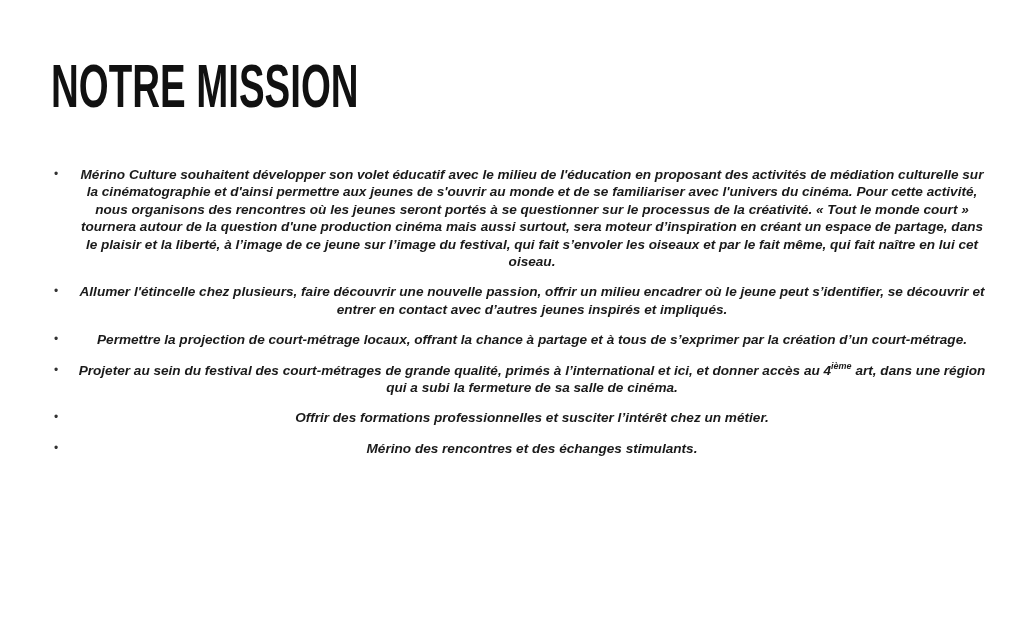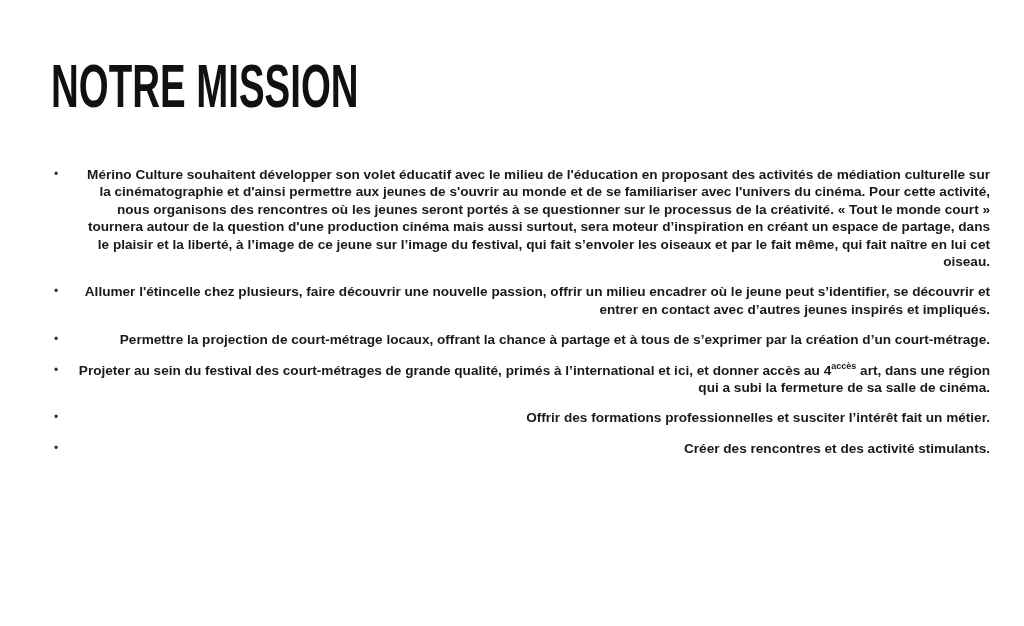--- a/index.html
+++ b/index.html
@@ -53,21 +53,22 @@
     text-align: left;
     padding-left: 2px;
     user-select: none;
   }
   .bullet-text {
     flex: 1 1 auto;
     font-size: 13.6px;
     line-height: 17.4px;
     font-weight: 600;
     color: #1a1a1a;
-    text-align: right;
+    text-align: center;
+    font-style: italic;
   }
   .bullet-text sup {
     font-size: 9px;
     line-height: 0;
     vertical-align: super;
   }
 </style>
 </head>
 <body>
 
@@ -87,27 +88,27 @@
       <span class="bullet-text">Allumer l'étincelle chez plusieurs, faire découvrir une nouvelle passion, offrir un milieu encadrer où le jeune peut s’identifier, se découvrir et entrer en contact avec d’autres jeunes inspirés et impliqués.</span>
     </div>
 
     <div class="bullet-row">
       <span class="bullet-marker">•</span>
       <span class="bullet-text">Permettre la projection de court-métrage locaux, offrant la chance à partage et à tous de s’exprimer par la création d’un court-métrage.</span>
     </div>
 
     <div class="bullet-row">
       <span class="bullet-marker">•</span>
-      <span class="bullet-text"><span>Projeter au sein du festival des court-métrages de grande qualité, primés à l’international et ici, et donner accès au 4</span><sup>accès</sup><span> art, dans une région qui a subi la fermeture de sa salle de cinéma.</span></span>
+      <span class="bullet-text"><span>Projeter au sein du festival des court-métrages de grande qualité, primés à l’international et ici, et donner accès au 4</span><sup>ième</sup><span> art, dans une région qui a subi la fermeture de sa salle de cinéma.</span></span>
     </div>
 
     <div class="bullet-row">
       <span class="bullet-marker">•</span>
-      <span class="bullet-text">Offrir des formations professionnelles et susciter l’intérêt fait un métier.</span>
+      <span class="bullet-text">Offrir des formations professionnelles et susciter l’intérêt chez un métier.</span>
     </div>
 
     <div class="bullet-row">
       <span class="bullet-marker">•</span>
-      <span class="bullet-text">Créer des rencontres et des activité stimulants.</span>
+      <span class="bullet-text">Mérino des rencontres et des échanges stimulants.</span>
     </div>
 
   </div>
 </div>
 
 </body></html>

